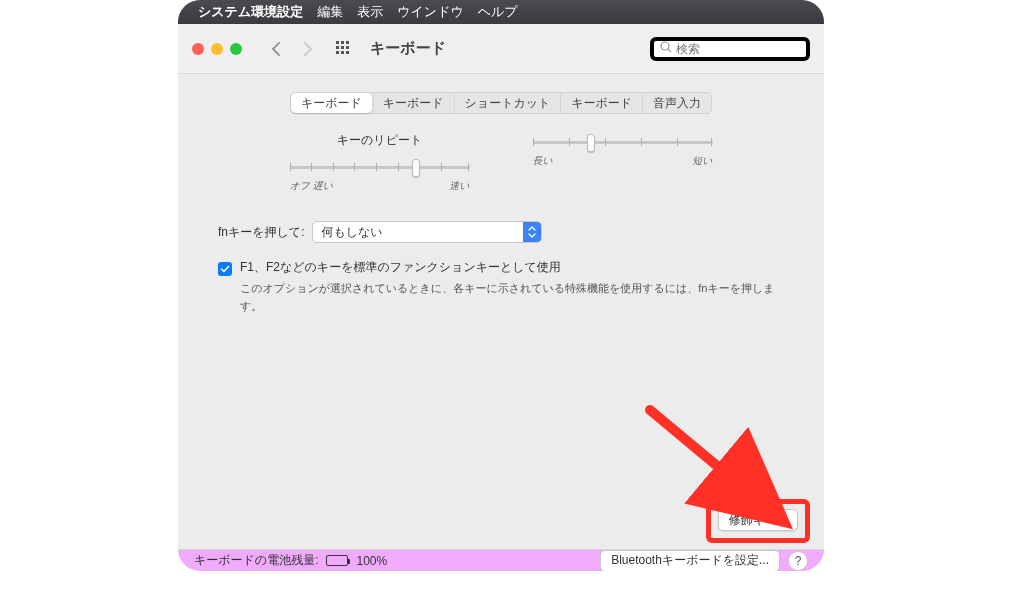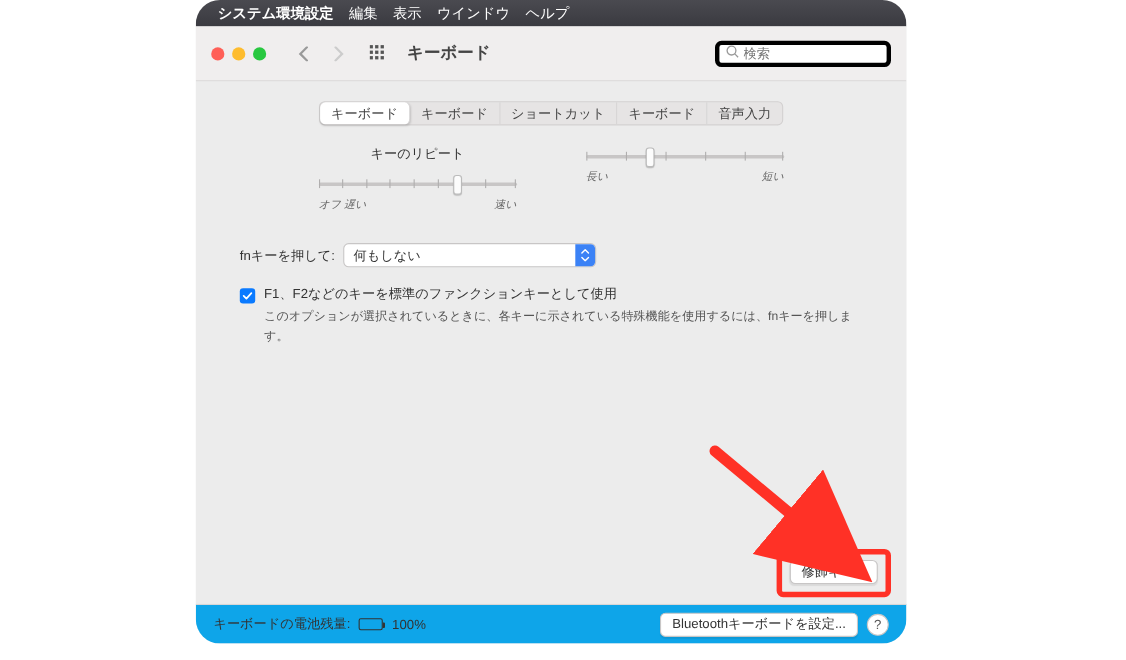--- a/index.html
+++ b/index.html
@@ -53,21 +53,21 @@
 
 .check-row { display: flex; align-items: flex-end; gap: 8px; margin: 0 20px 4px; font-size: 12px; }
 .checkbox { width: 14px; height: 14px; border-radius: 3px; background: #0a7aff; display: flex; align-items: center; justify-content: center; color: #fff; font-size: 11px; flex-shrink: 0; margin-top: 1px; }
 .check-desc { margin: 0 20px 0 42px; font-size: 11px; color: #555; line-height: 1.6; }
 
 .mod-btn-wrap { position: absolute; right: 26px; bottom: 18px; text-align: center; }
 .highlight-box { position: absolute; right: 14px; bottom: 6px; width: 104px; height: 44px; border: 5px solid #ff3126; border-radius: 6px; pointer-events: none; }
 .push-btn { background: #fff; border: 1px solid #c8c6c6; border-radius: 5px; height: 22px; padding: 0 10px; font-size: 12px; display: flex; align-items: center; box-shadow: 0 1px 1px rgba(0,0,0,.08); cursor: default; }
 
 
-.footer { height: 36px; border-top: 1px solid #d8d6d6; background: #0ea5e9; display: flex; align-items: center; padding: 0 16px; font-size: 12px; gap: 8px; }
+.footer { height: 22px; border-top: 1px solid #d8d6d6; background: #f0abfc; display: flex; align-items: center; padding: 0 16px; font-size: 12px; gap: 8px; }
 .batt-icon { width: 22px; height: 11px; border: 1px solid #333; border-radius: 2px; position: relative; }
 .batt-icon::after { content: ""; position: absolute; right: -3px; top: 3px; width: 2px; height: 5px; background: #333; border-radius: 0 1px 1px 0; }
 .batt-fill { width: 100%; height: 100%; background: #333; }
 .footer .spacer2 { flex: 1; }
 .help-btn { width: 20px; height: 20px; border: 1px solid #c8c6c6; border-radius: 50%; background: #fff; display: flex; align-items: center; justify-content: center; font-size: 12px; color: #555; }
 
 
 .arrow { position: absolute; left: 630px; top: 400px; width: 200px; height: 160px; pointer-events: none; }
 </style>
 </head>

